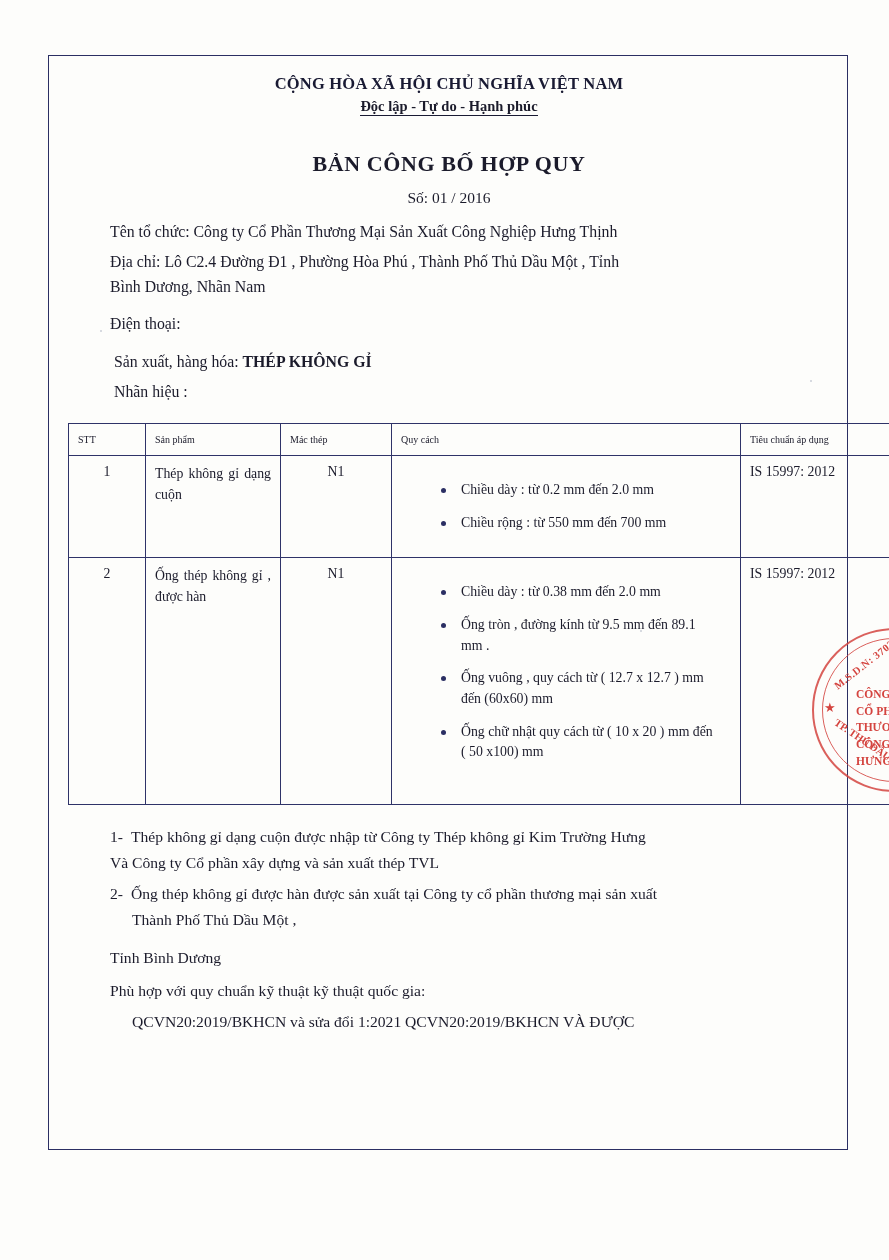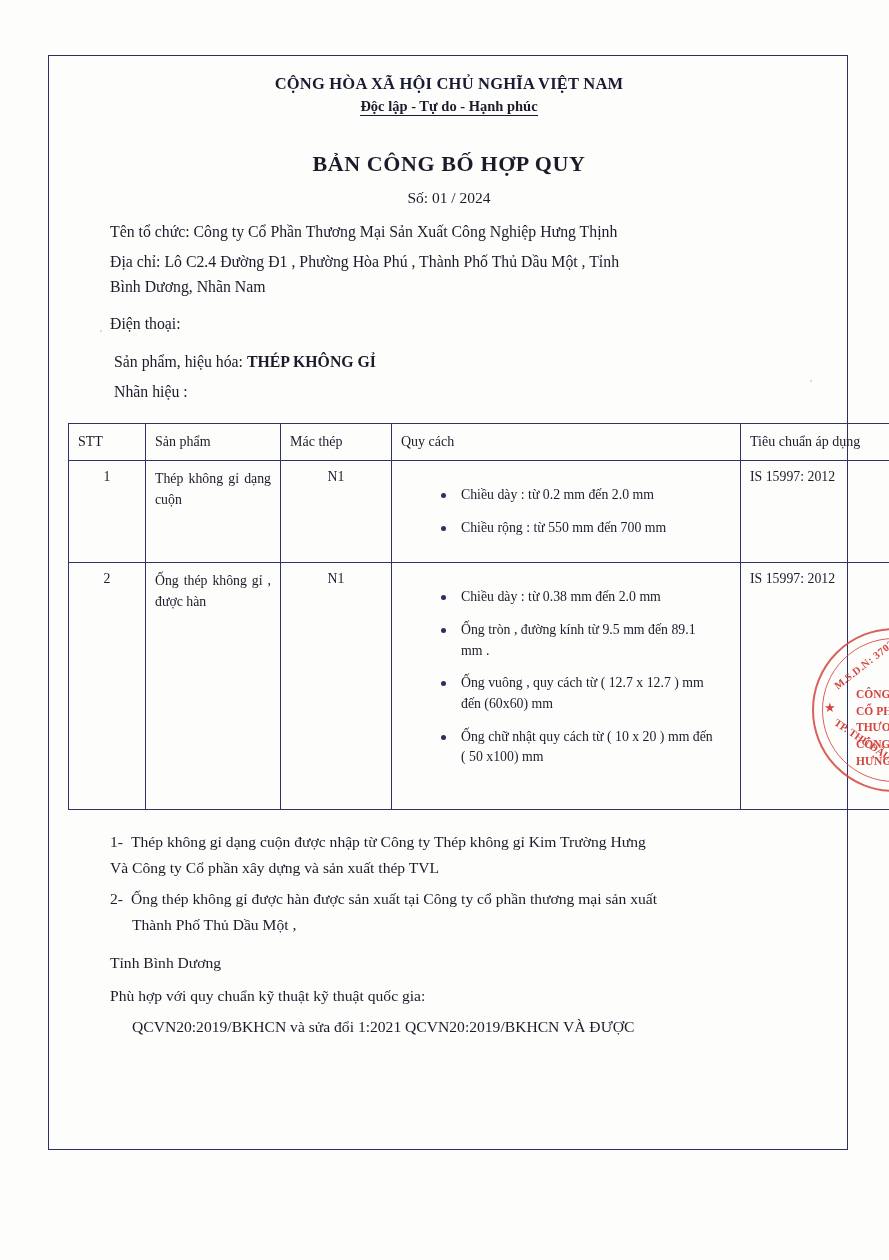--- a/index.html
+++ b/index.html
@@ -93,21 +93,21 @@
   table.spec th, table.spec td {
     border: 1px solid #2f3368;
     vertical-align: top;
     padding: 8px 9px;
   }
   table.spec th {
     font-weight: normal;
     text-align: left;
     padding-top: 10px;
     padding-bottom: 10px;
-    font-size: 14px;
+    font-size: 10px;
   }
   .col-stt { width: 58px; text-align: center; }
   .col-prod { width: 116px; }
   .col-grade { width: 92px; text-align: center; }
   .col-spec { width: 330px; }
   .col-std { width: 166px; }
   td.center { text-align: center; }
   .justify-cell {
     text-align: justify;
     text-justify: inter-word;
@@ -230,30 +230,30 @@
 <div class="page">
 
   <div class="scan-frame"></div>
 
   <div class="content">
 
     <div class="nation-title">CỘNG HÒA XÃ HỘI CHỦ NGHĨA VIỆT NAM</div>
     <div class="nation-sub"><span class="u">Độc lập - Tự do - Hạnh phúc</span></div>
 
     <div class="doc-title">BẢN CÔNG BỐ HỢP QUY</div>
-    <div class="doc-number">Số: 01 / 2024</div>
+    <div class="doc-number">Số: 01 / 2016</div>
 
     <div class="para"><span>Tên tổ chức: </span><span>Công ty Cổ Phần Thương Mại Sản Xuất Công Nghiệp Hưng Thịnh</span></div>
 
     <div class="para tight"><span>Địa chỉ: </span><span>Lô C2.4 Đường Đ1 , Phường Hòa Phú , Thành Phố Thủ Dầu Một , Tỉnh</span></div>
     <div class="para-cont">Bình Dương, Nhãn Nam</div>
 
     <div class="para">Điện thoại:</div>
 
-    <div class="para indent"><span>Sản phẩm, hiệu hóa: </span><b>THÉP KHÔNG GỈ</b></div>
+    <div class="para indent"><span>Sản xuất, hàng hóa: </span><b>THÉP KHÔNG GỈ</b></div>
 
     <div class="para indent tight">Nhãn hiệu :</div>
 
 
     <table class="spec">
       <thead>
         <tr>
           <th class="col-stt">STT</th>
           <th class="col-prod">Sản phẩm</th>
           <th class="col-grade">Mác thép</th>

